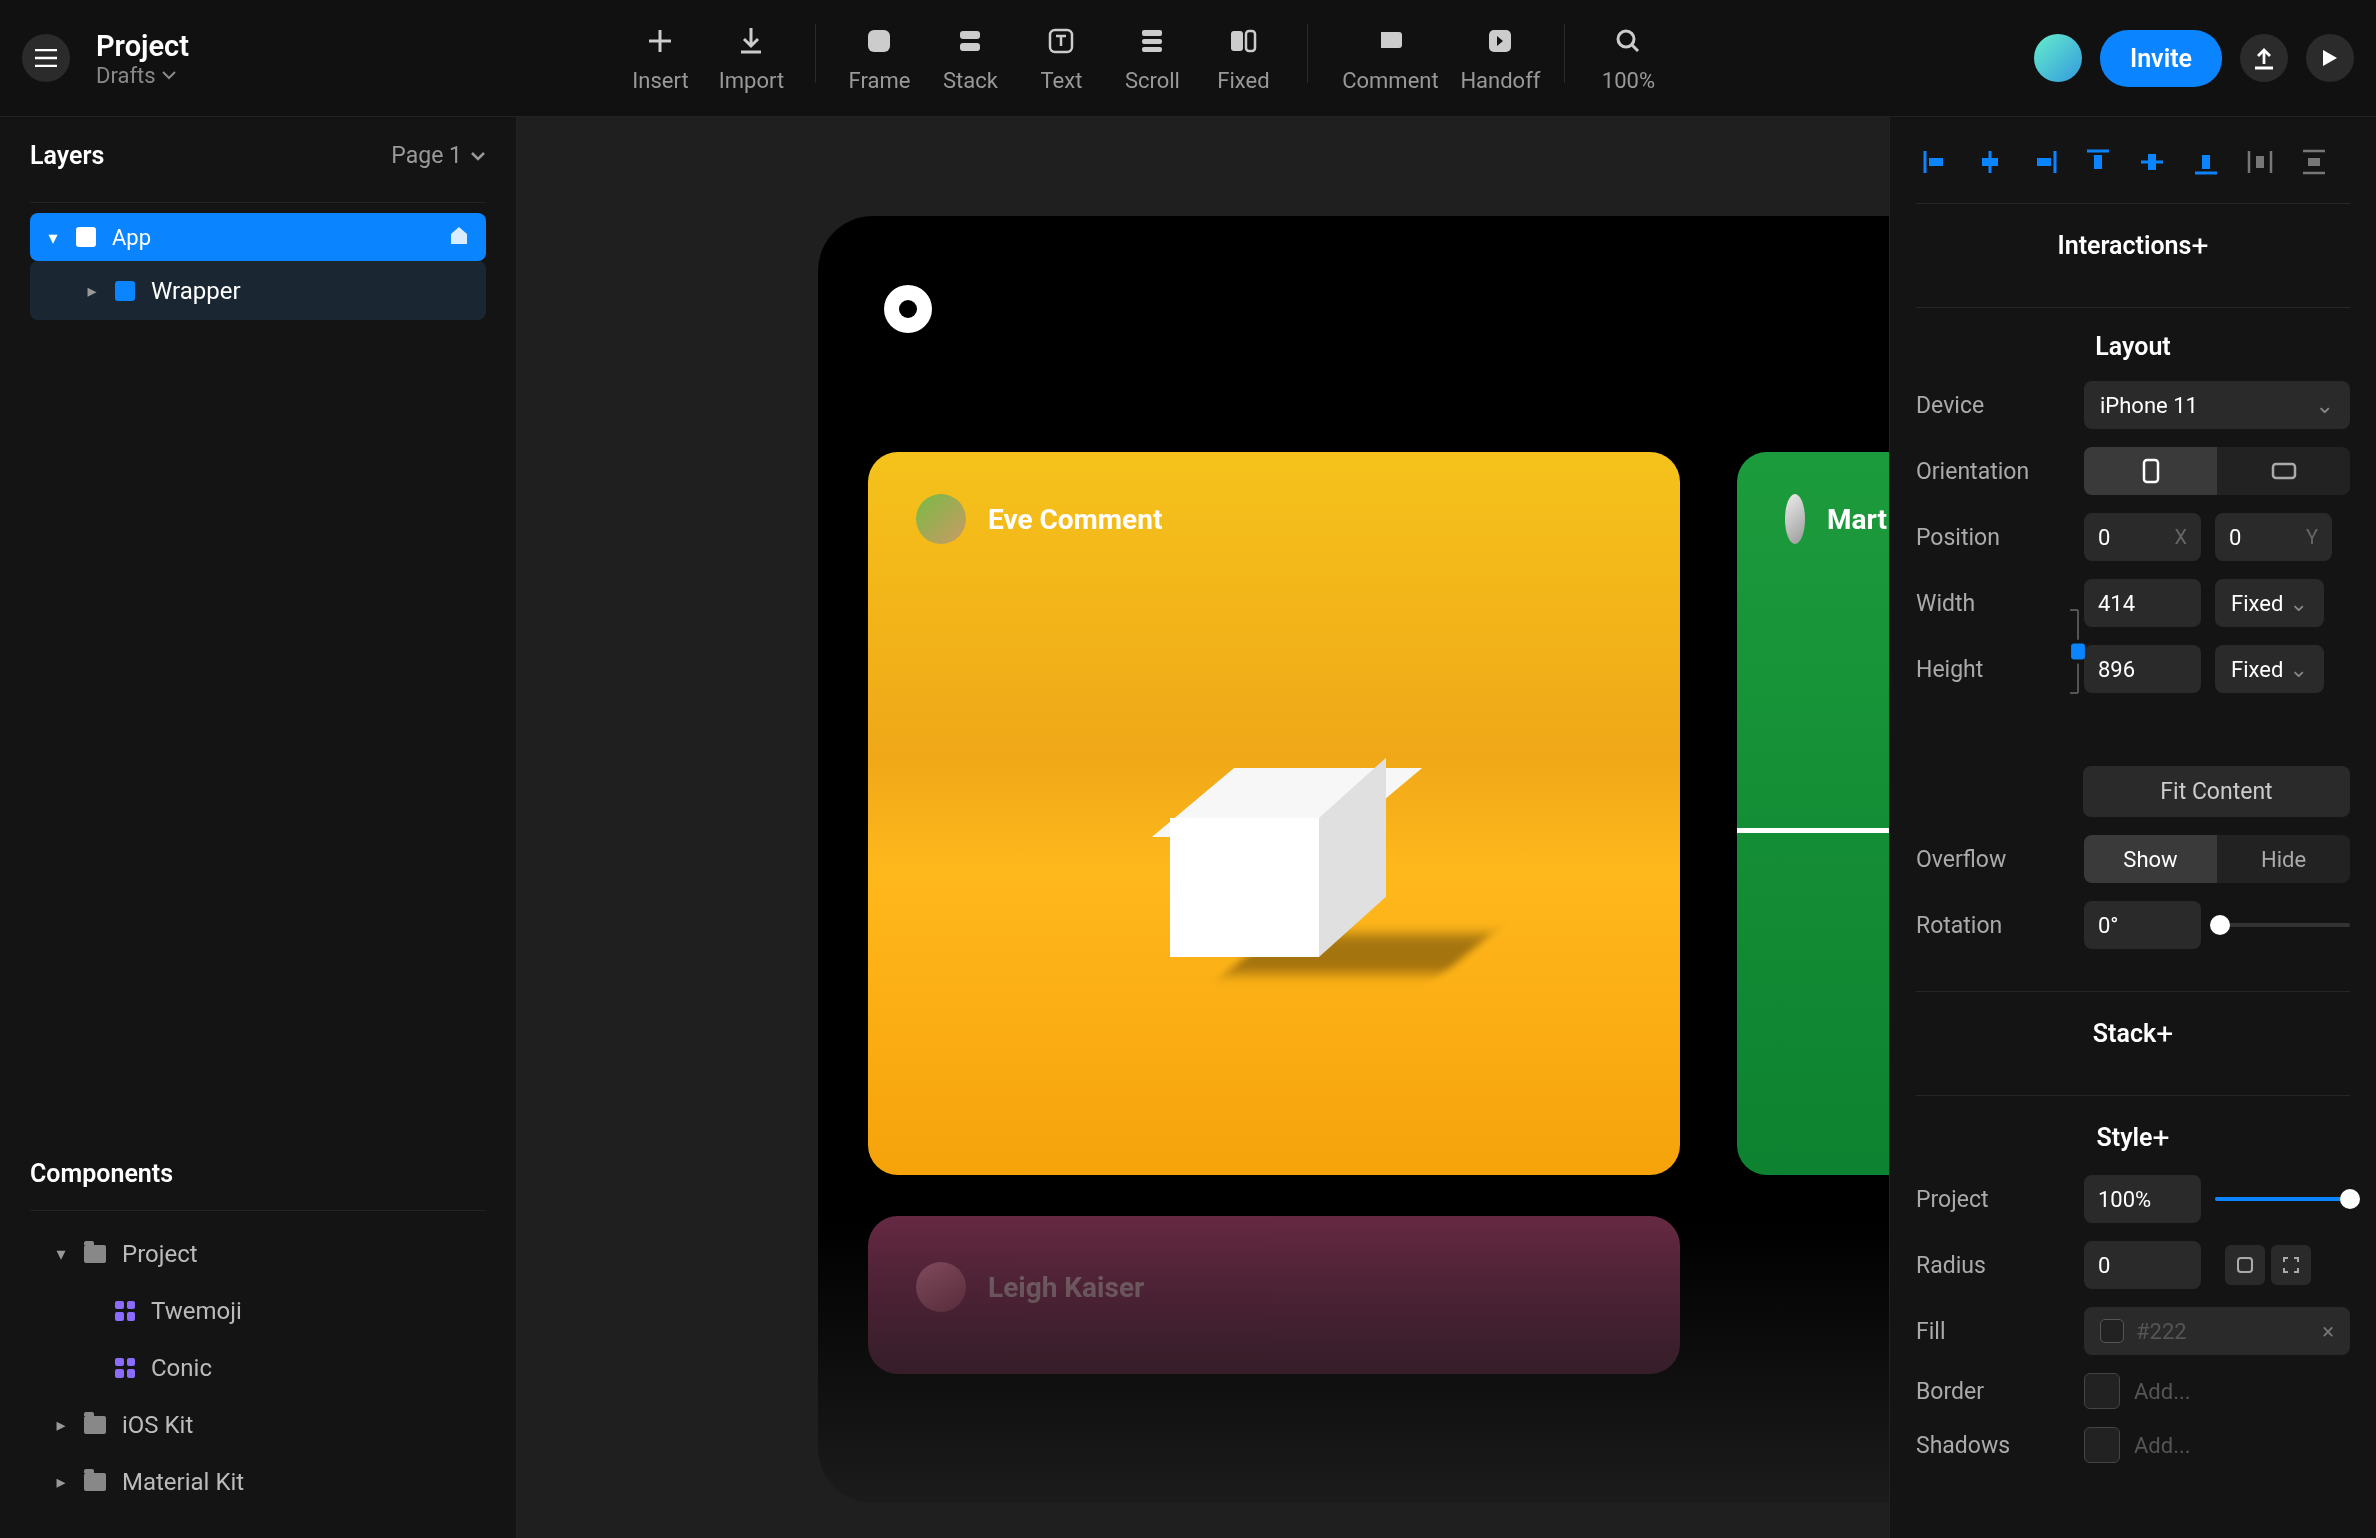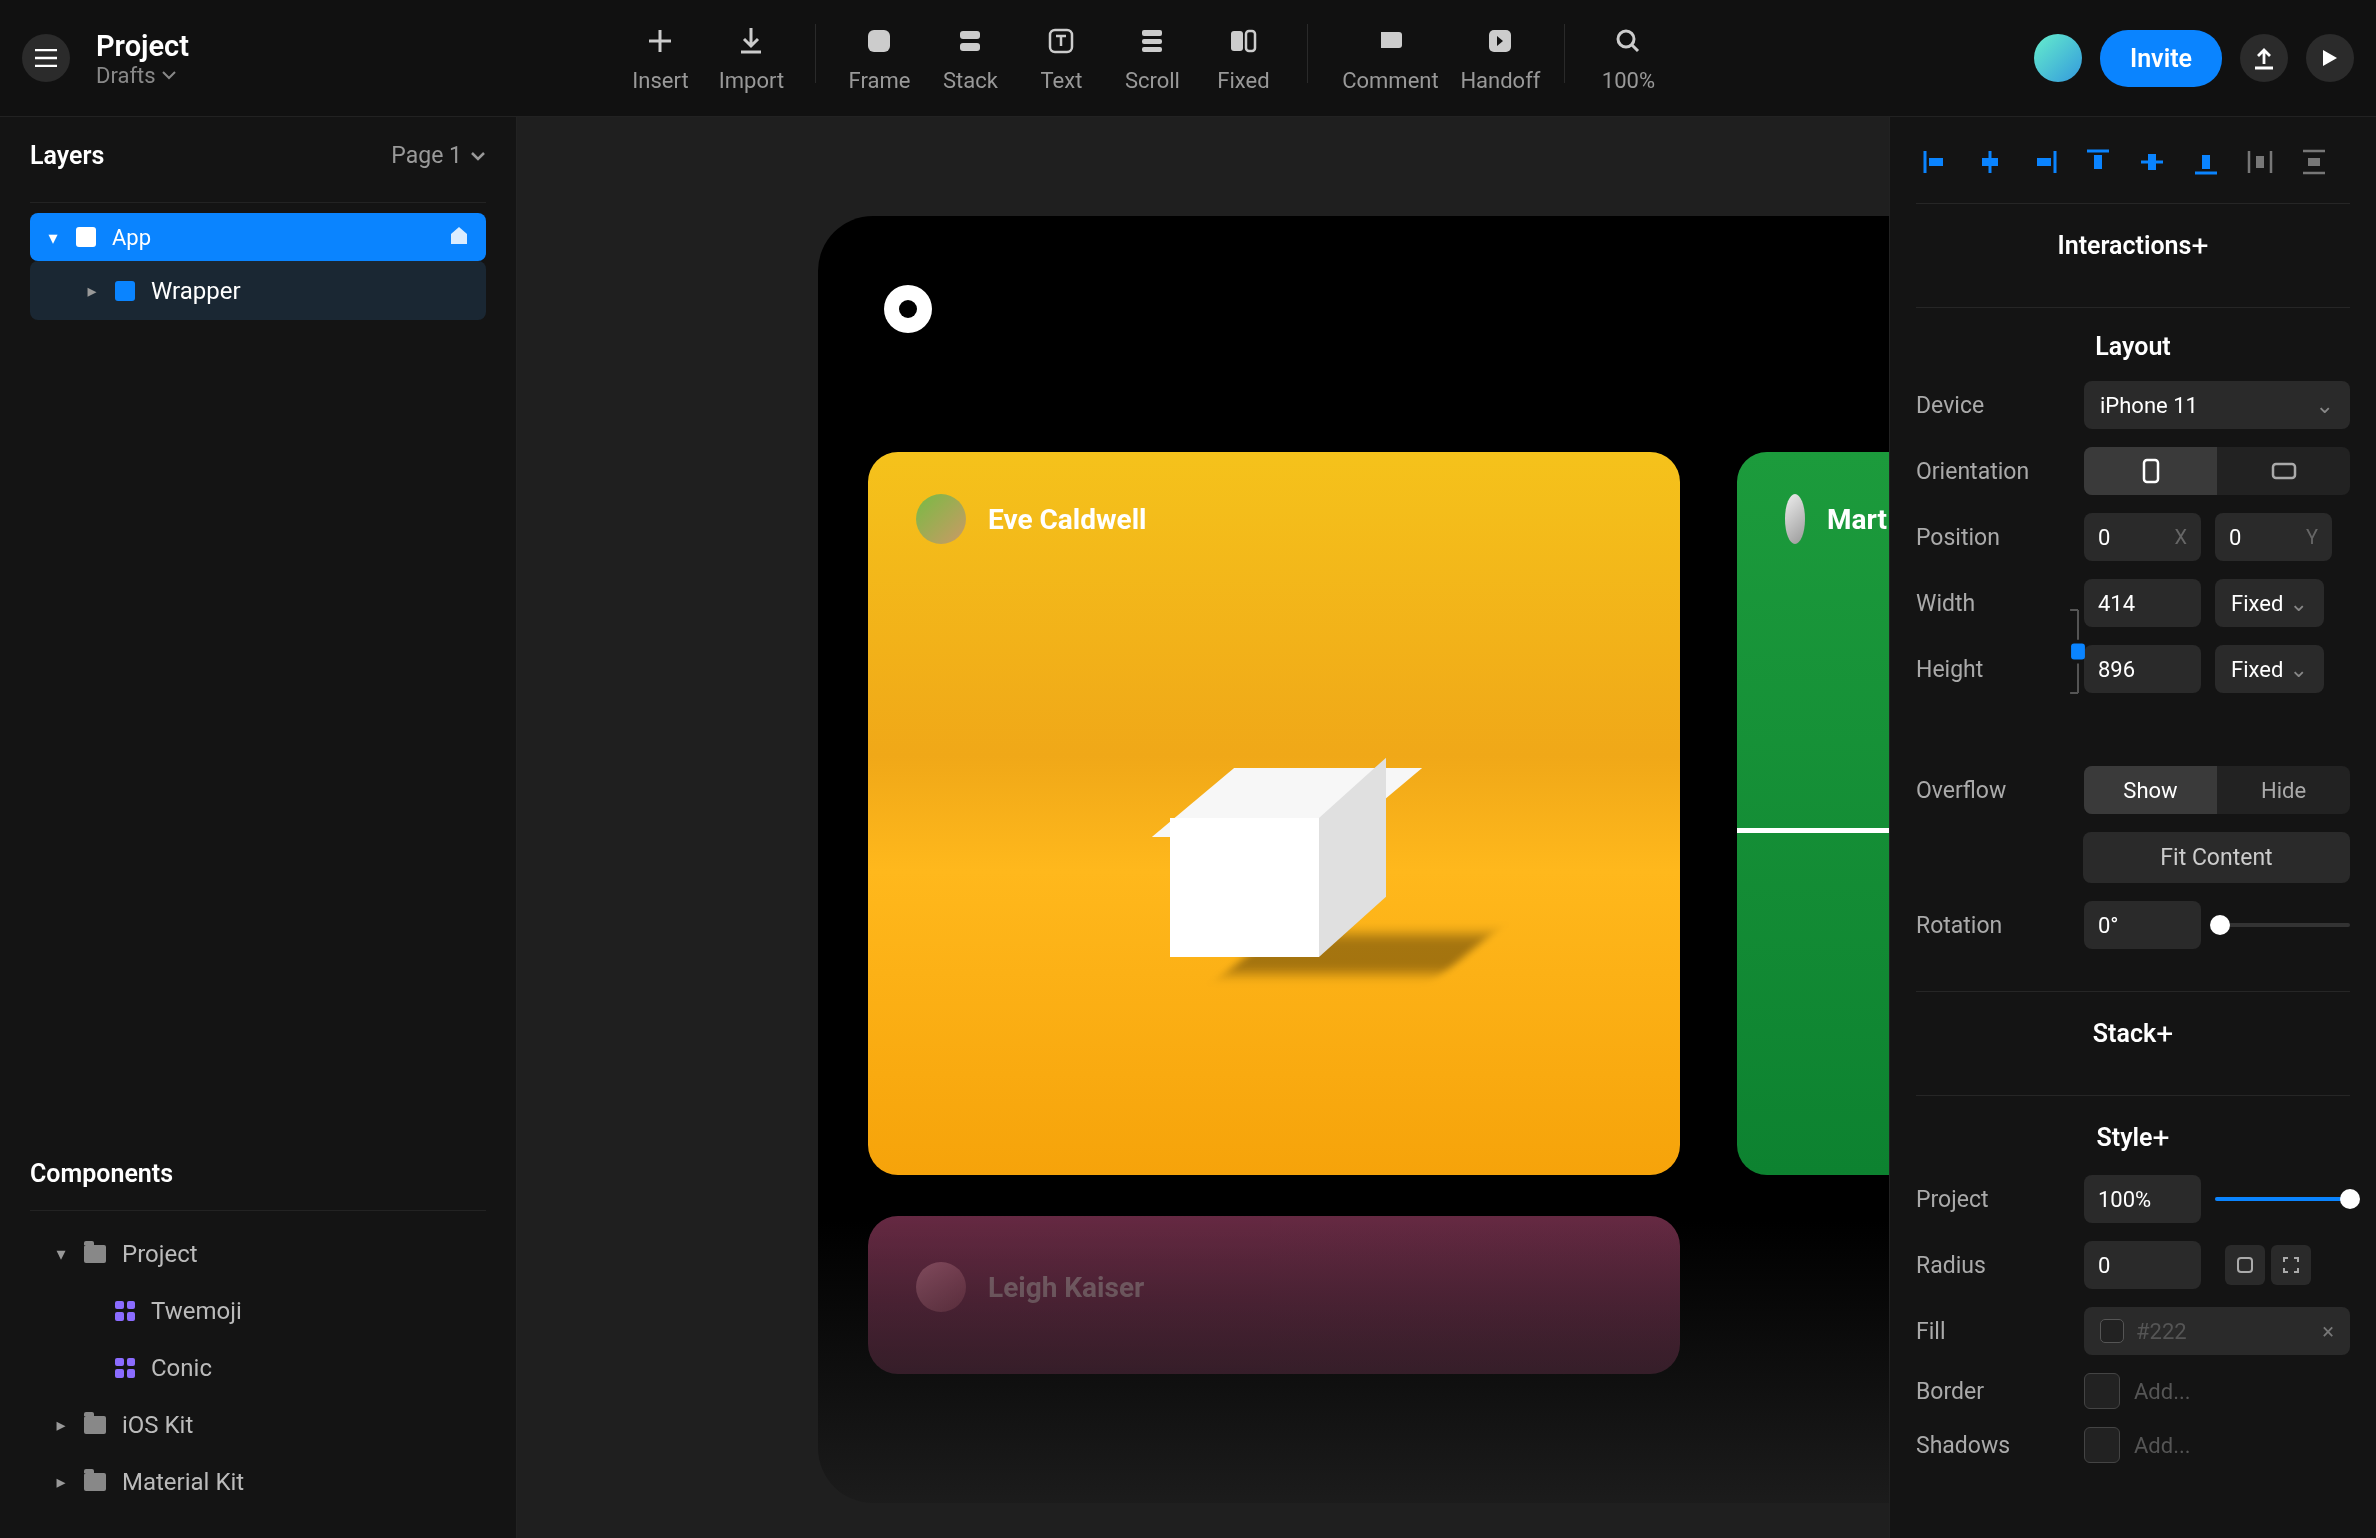--- a/index.html
+++ b/index.html
@@ -313,21 +313,21 @@
 
     <div class="canvas">
       <div class="device">
         <div class="dot">
             <div class="dot-in"></div>
           </div>
         <div class="cards">
           <div class="card card1">
             <div class="card-head">
               <div class="card-av a1"></div>
-              <div class="card-name">Eve Caldwell</div>
+              <div class="card-name">Eve Comment</div>
             </div>
             <div class="cube-wrap">
               <div class="cube">
                 <div class="shadow"></div>
                 <div class="top"></div>
                 <div class="front"></div>
                 <div class="side"></div>
               </div>
             </div>
           </div>
@@ -468,33 +468,33 @@
             </div>
           </div>
         </div>
         <div style="position:relative;margin:-107px 0 67px 150px;width:24px;height:95px;">
            <svg width="24" height="95" viewBox="0 0 24 96">
               <path d="M12 6v30m0 24v30M4 6h8M4 90h8" stroke="#555" stroke-width="2" fill="none"></path>
               <rect x="5" y="40" width="14" height="16" rx="3" fill="#0a84ff"></rect>
             </svg>
         </div>
         <div class="prop-row">
+            <div class="prop-lbl"></div>
+          <div class="prop-ctrl">
+              <div class="fit-btn">Fit Content</div>
+            </div>
+        </div>
+        <div class="prop-row">
           <div class="prop-lbl">Overflow</div>
           <div class="prop-ctrl">
             <div class="seg">
               <div class="seg-it act">Show</div>
               <div class="seg-it">Hide</div>
             </div>
           </div>
-        </div>
-        <div class="prop-row">
-            <div class="prop-lbl"></div>
-          <div class="prop-ctrl">
-              <div class="fit-btn">Fit Content</div>
-            </div>
         </div>
         <div class="prop-row">
           <div class="prop-lbl">Rotation</div>
           <div class="prop-ctrl">
             <input class="inp rot-inp" value="0°" style="">
             <div class="slider">
                 <div class="slider-th" style="left:4%"></div>
               </div>
           </div>
         </div>

